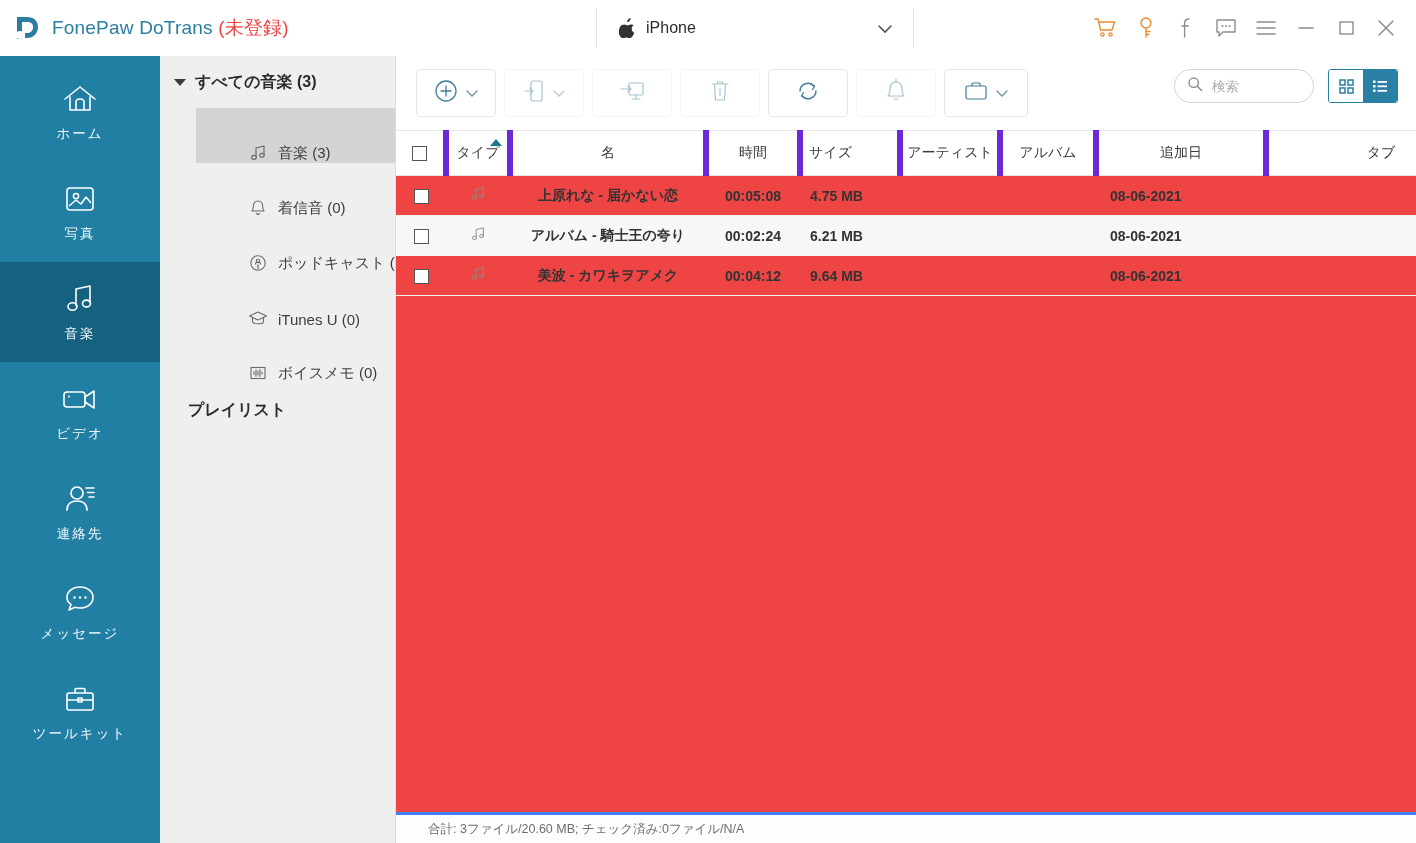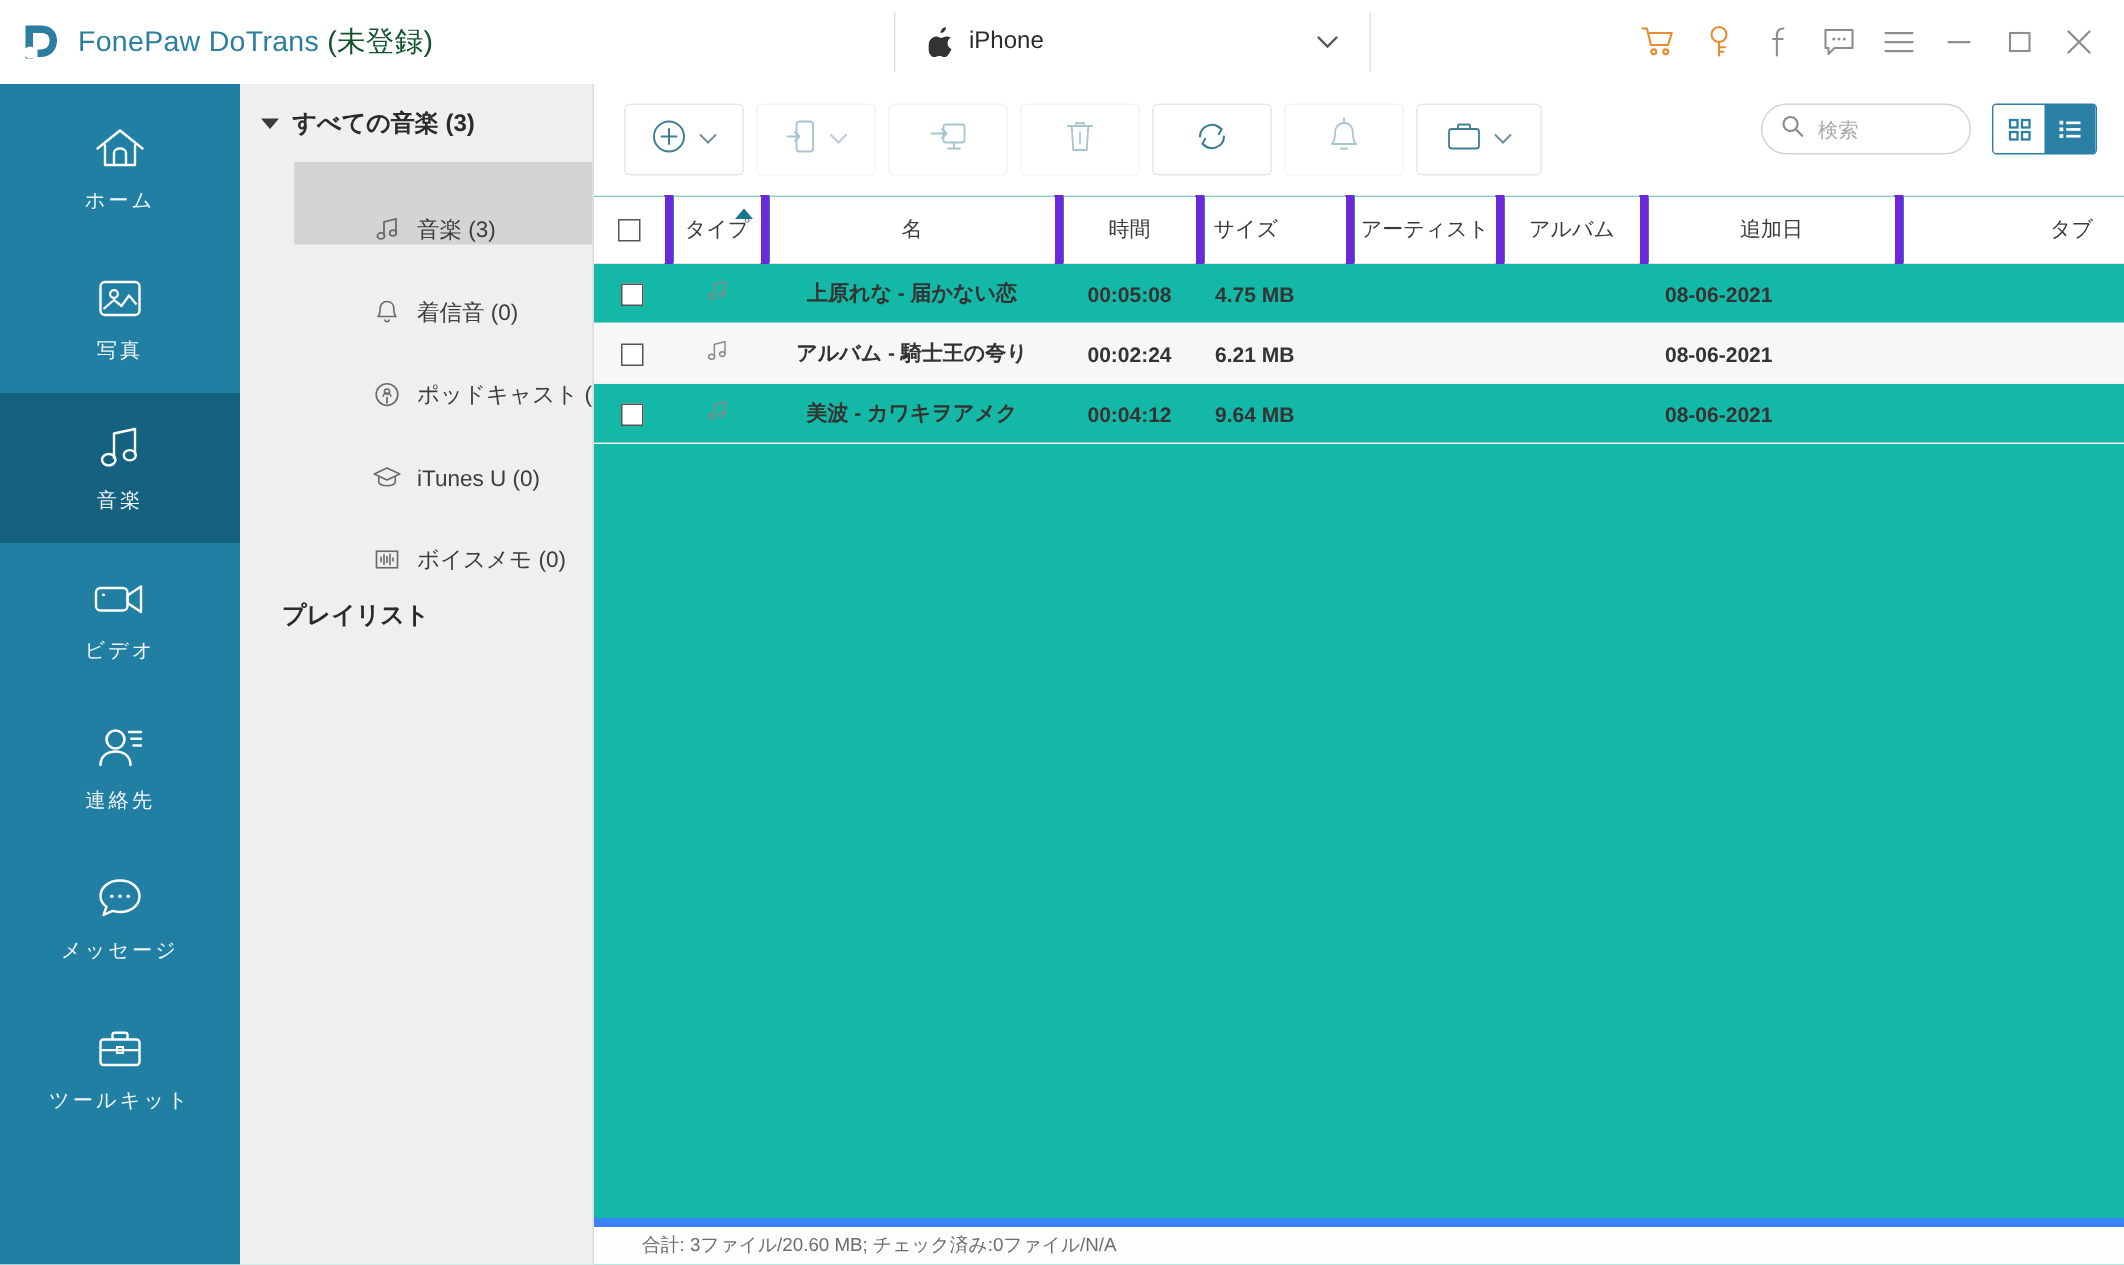--- a/index.html
+++ b/index.html
@@ -19,21 +19,21 @@
     position: relative;
   }
   .brand { display: flex; align-items: center; padding-left: 12px; }
   .logo-mark {
     width: 30px; height: 30px; margin-right: 10px;
     display: flex; align-items: center; justify-content: center;
   }
   .app-title {
     font-size: 19px; color: #2a7fa0; letter-spacing: .2px; white-space: nowrap;
   }
-  .app-title .unreg { color: #14532d; }
+  .app-title .unreg { color: #ef4444; }
 
   .device-selector {
     position: absolute; left: 596px; top: 8px;
     width: 318px; height: 40px;
     display: flex; align-items: center;
     border-left: 1px solid #e2e2e2;
     border-right: 1px solid #e2e2e2;
     cursor: pointer;
   }
   .device-selector .apple { margin-left: 22px; margin-right: 10px; display:flex; }
@@ -96,21 +96,21 @@
   }
   .tree-item.sel { background: #d4d4d4; }
   .tree-item .ticon { width: 20px; height: 20px; display:flex; align-items:center; justify-content:center; flex: 0 0 20px; }
   .tree-section {
     height: 54px; display: flex; align-items: center;
     padding-left: 28px; font-size: 16px; color: #2b2b2b; font-weight: bold;
     cursor: pointer;
   }
 
   
-  .main { flex: 1 1 auto; display: flex; flex-direction: column; background: #14b8a6; min-width: 0; }
+  .main { flex: 1 1 auto; display: flex; flex-direction: column; background: #ef4444; min-width: 0; }
 
   .toolbar {
     height: 74px; flex: 0 0 74px;
     display: flex; align-items: center;
     padding-left: 20px;
     gap: 8px;
     position: relative;
     background: #fff;
   }
   .tbtn {
@@ -185,21 +185,21 @@
   .sortcaret {
     position: absolute; top: 8px; left: 50%; margin-left: 12px;
     width: 0; height: 0;
     border-left: 6px solid transparent; border-right: 6px solid transparent;
     border-bottom: 7px solid #17788f;
   }
 
   
   .statusbar {
     height: 31px; flex: 0 0 31px;
-    border-top: 6px solid #3b82f6;
+    border-top: 3px solid #3b82f6;
     background: #fdfdfd;
     display: flex; align-items: center;
     padding-left: 32px;
     font-size: 12.5px; color: #6d6d6d;
   }
 </style>
 </head>
 <body>
 
 <div id="app">

